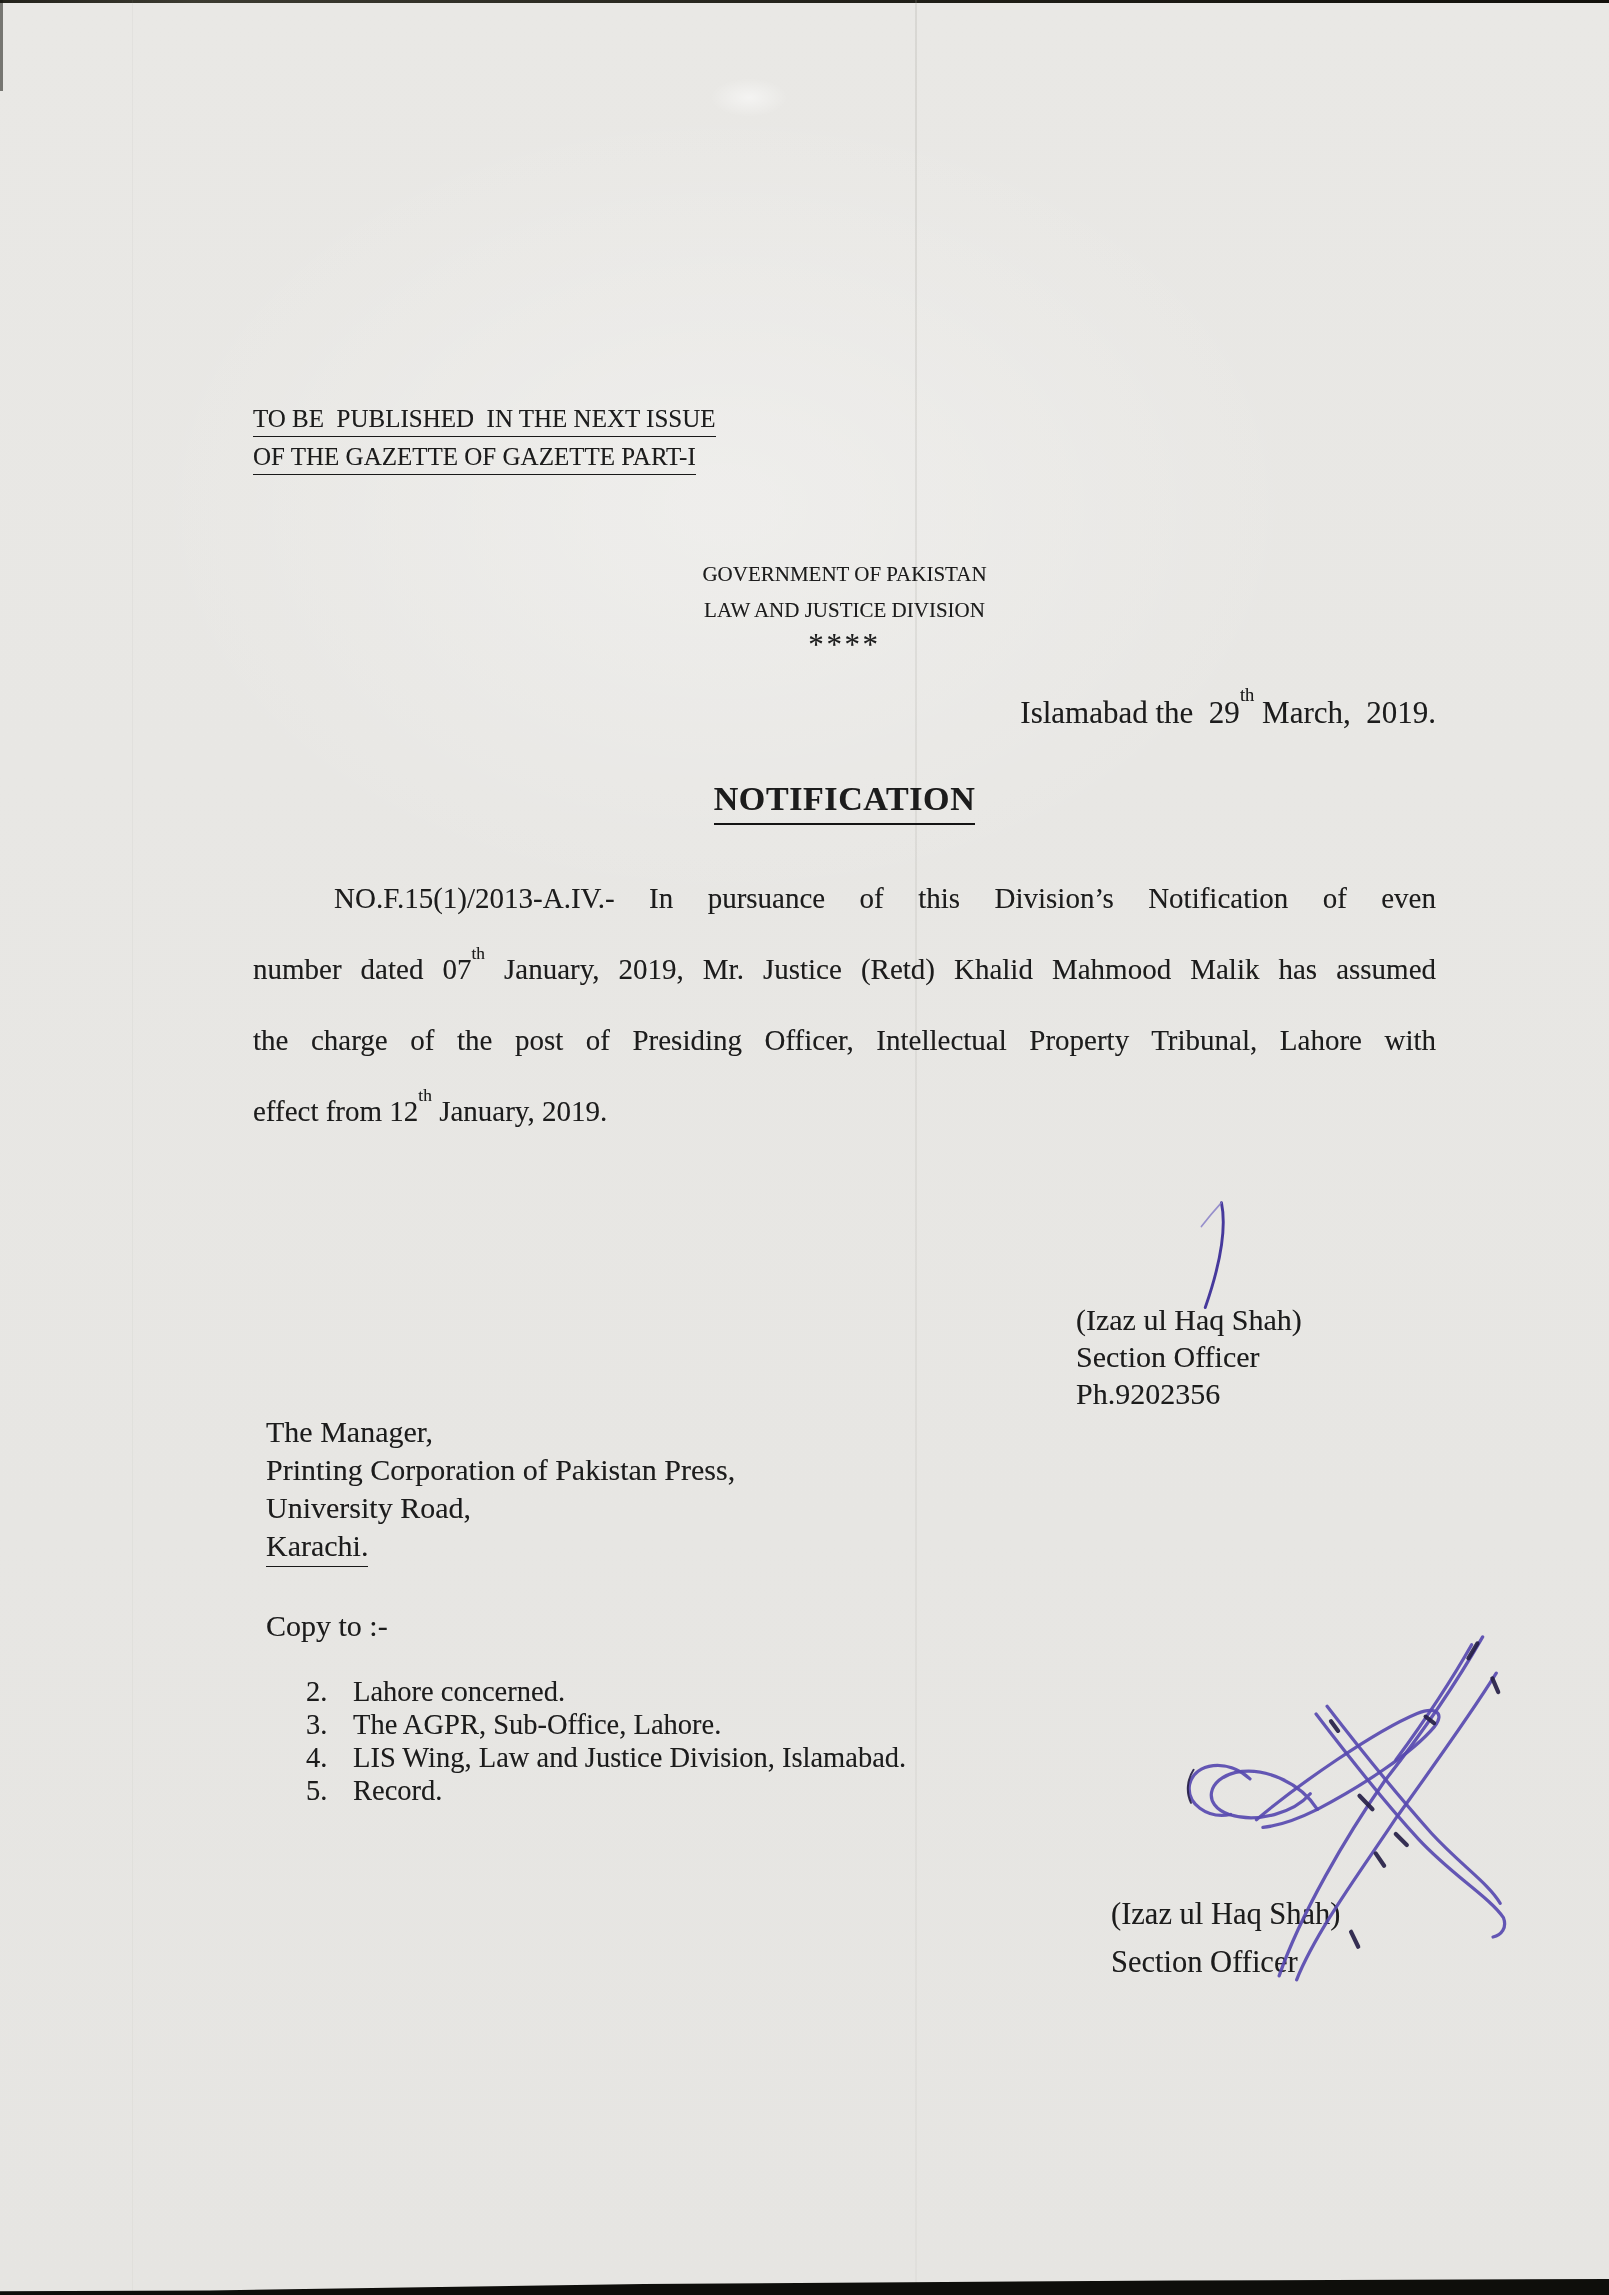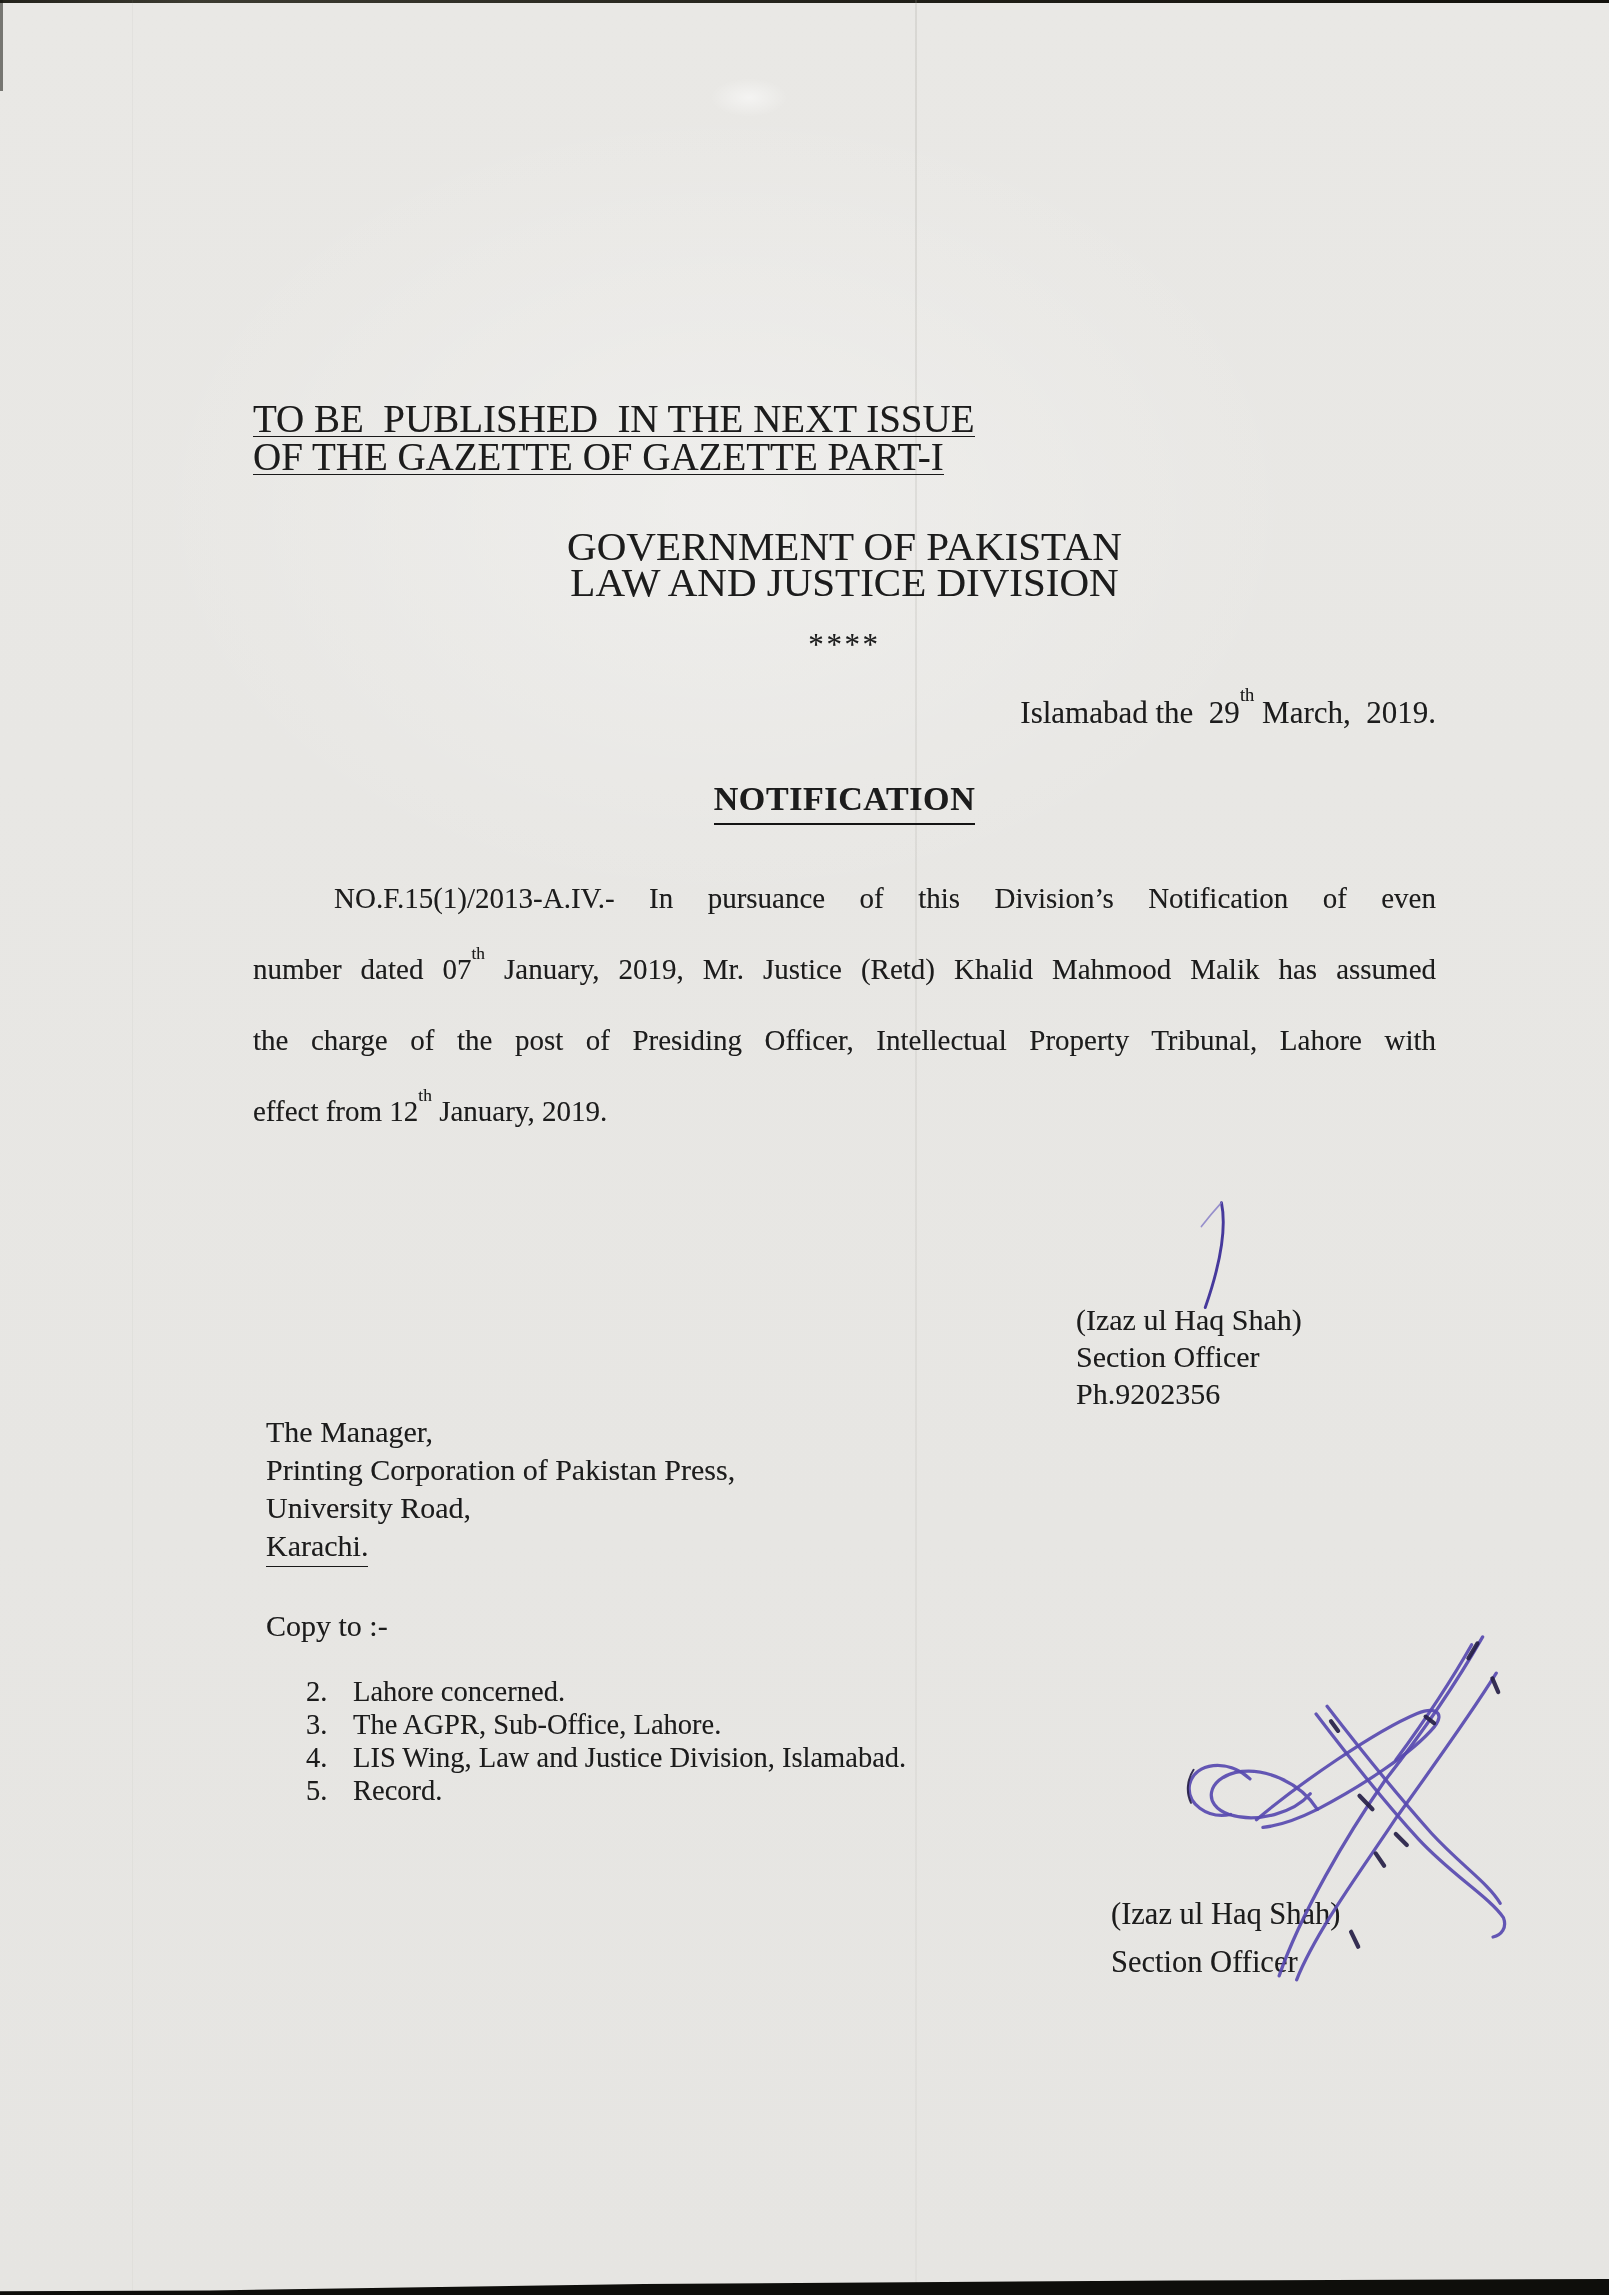--- a/index.html
+++ b/index.html
@@ -22,25 +22,25 @@
   .edge-top{left:0;top:0;width:1610px;height:3.2px;background:linear-gradient(to right,#23221b,#3c3b31 12%,#201f18 55%,#12110c);}
   .edge-left{left:0;top:0;width:3.2px;height:91px;background:rgba(24,24,18,.55);}
   .edge-bottom{left:0;top:2272px;width:1610px;height:23px;background:#0e0e0b;
     clip-path:polygon(0 84%,13% 80%,40% 52%,73% 37%,100% 30%,100% 100%,0 100%);}
   .fold{top:0;height:2295px;}
   .fold-a{left:915px;width:1.9px;background:linear-gradient(rgba(150,148,140,.20),rgba(150,148,140,.07));}
   .fold-b{left:132px;width:1.3px;background:rgba(150,148,140,.08);}
   .smudge{left:710px;top:78px;width:78px;height:39px;border-radius:50%;
     background:radial-gradient(rgba(255,255,255,.5),rgba(255,255,255,0) 70%);}
   
-  .hdr{left:253px;top:403px;font-size:39px;line-height:32px;}
+  .hdr{left:253px;top:403px;font-size:25px;line-height:32px;}
   .u{display:inline-block;border-bottom:1.9px solid #191919;padding-bottom:0.6px;}
   .hdr .u{margin-bottom:4.5px;}
   .center-col{left:253px;width:1183px;text-align:center;}
-  .org{top:528px;font-size:41px;line-height:36px;}
+  .org{top:556px;font-size:21px;line-height:36px;}
   .stars{top:627px;font-size:31px;letter-spacing:2.6px;}
   .dateline{left:253px;width:1183px;top:695px;font-size:31px;text-align:right;}
   .titlewrap{top:780px;}
   .title{font-size:34px;font-weight:bold;border-bottom:2.6px solid #141414;padding-bottom:6px;letter-spacing:0.6px;}
   sup{font-size:60%;line-height:0;position:relative;top:-.55em;}
   .bodytext{left:253px;top:863px;width:1183px;font-size:29px;}
   .bl{line-height:71px;text-align:justify;}
   .jl{text-align-last:justify;}
   .indent{text-indent:81px;}
   .sigblock{}

